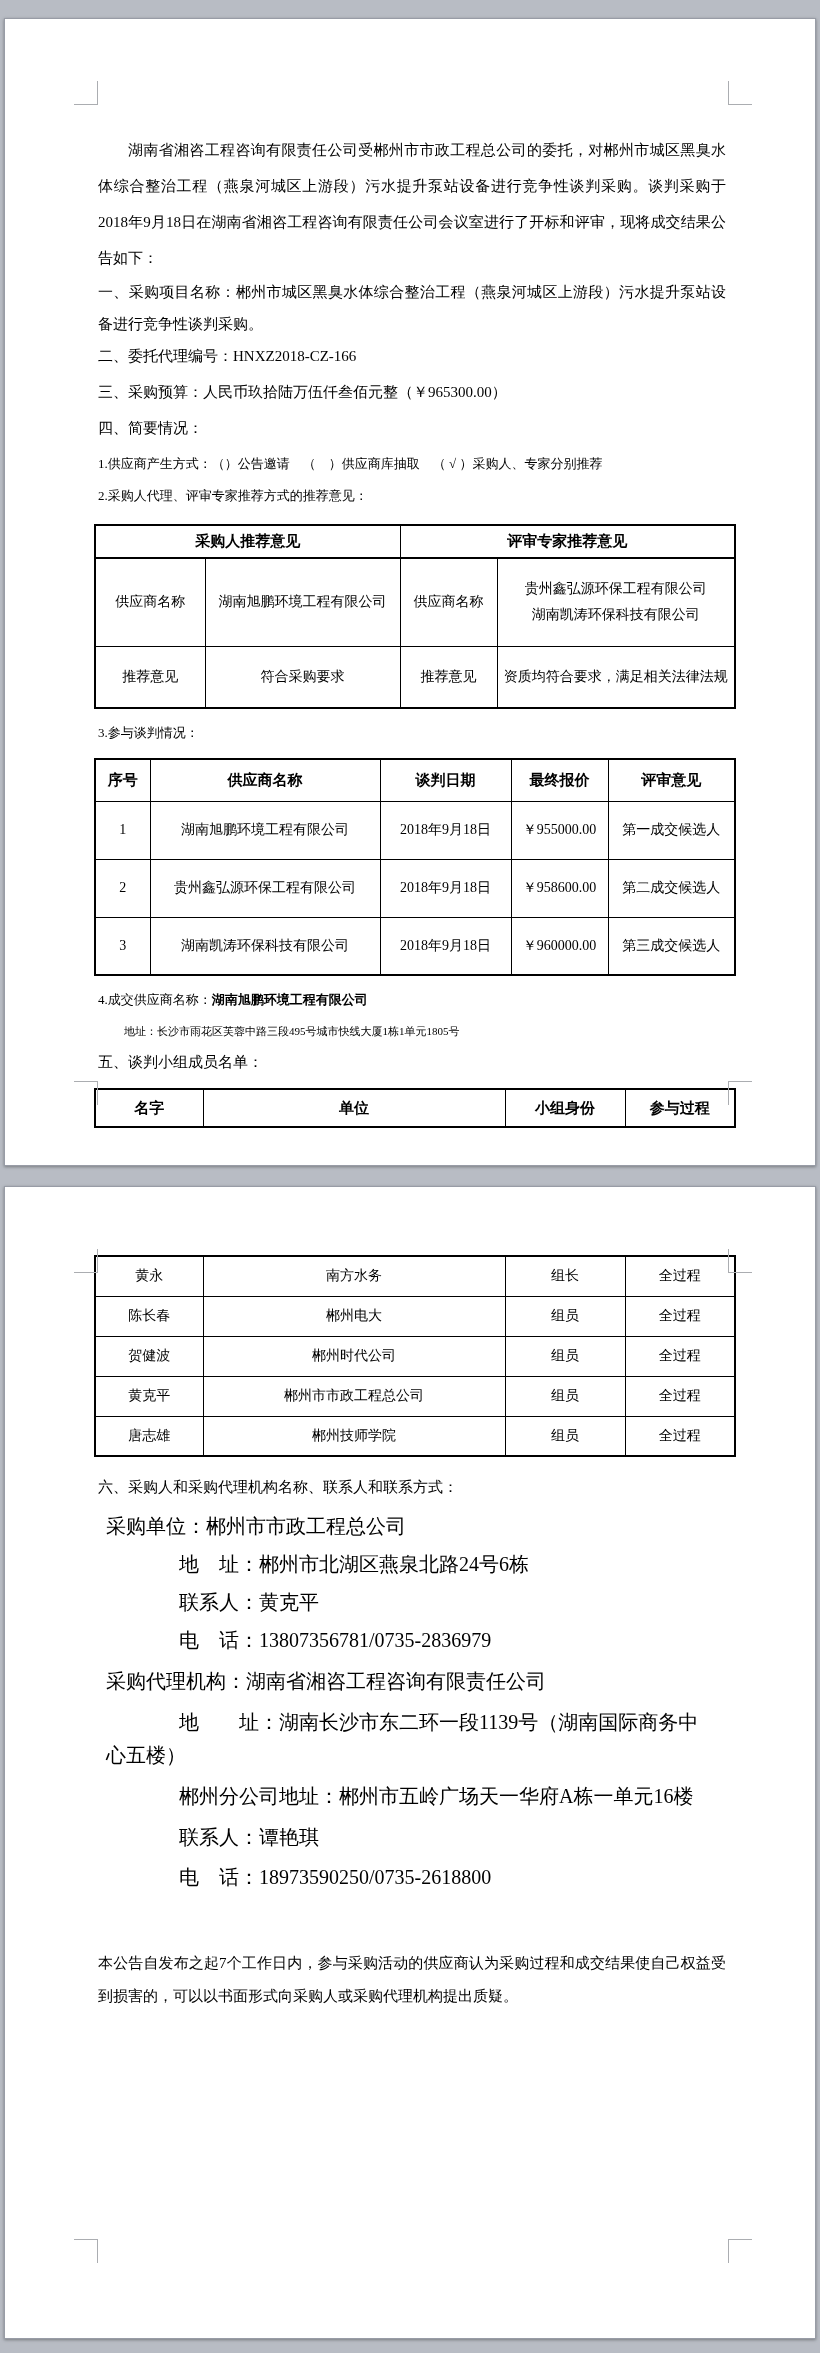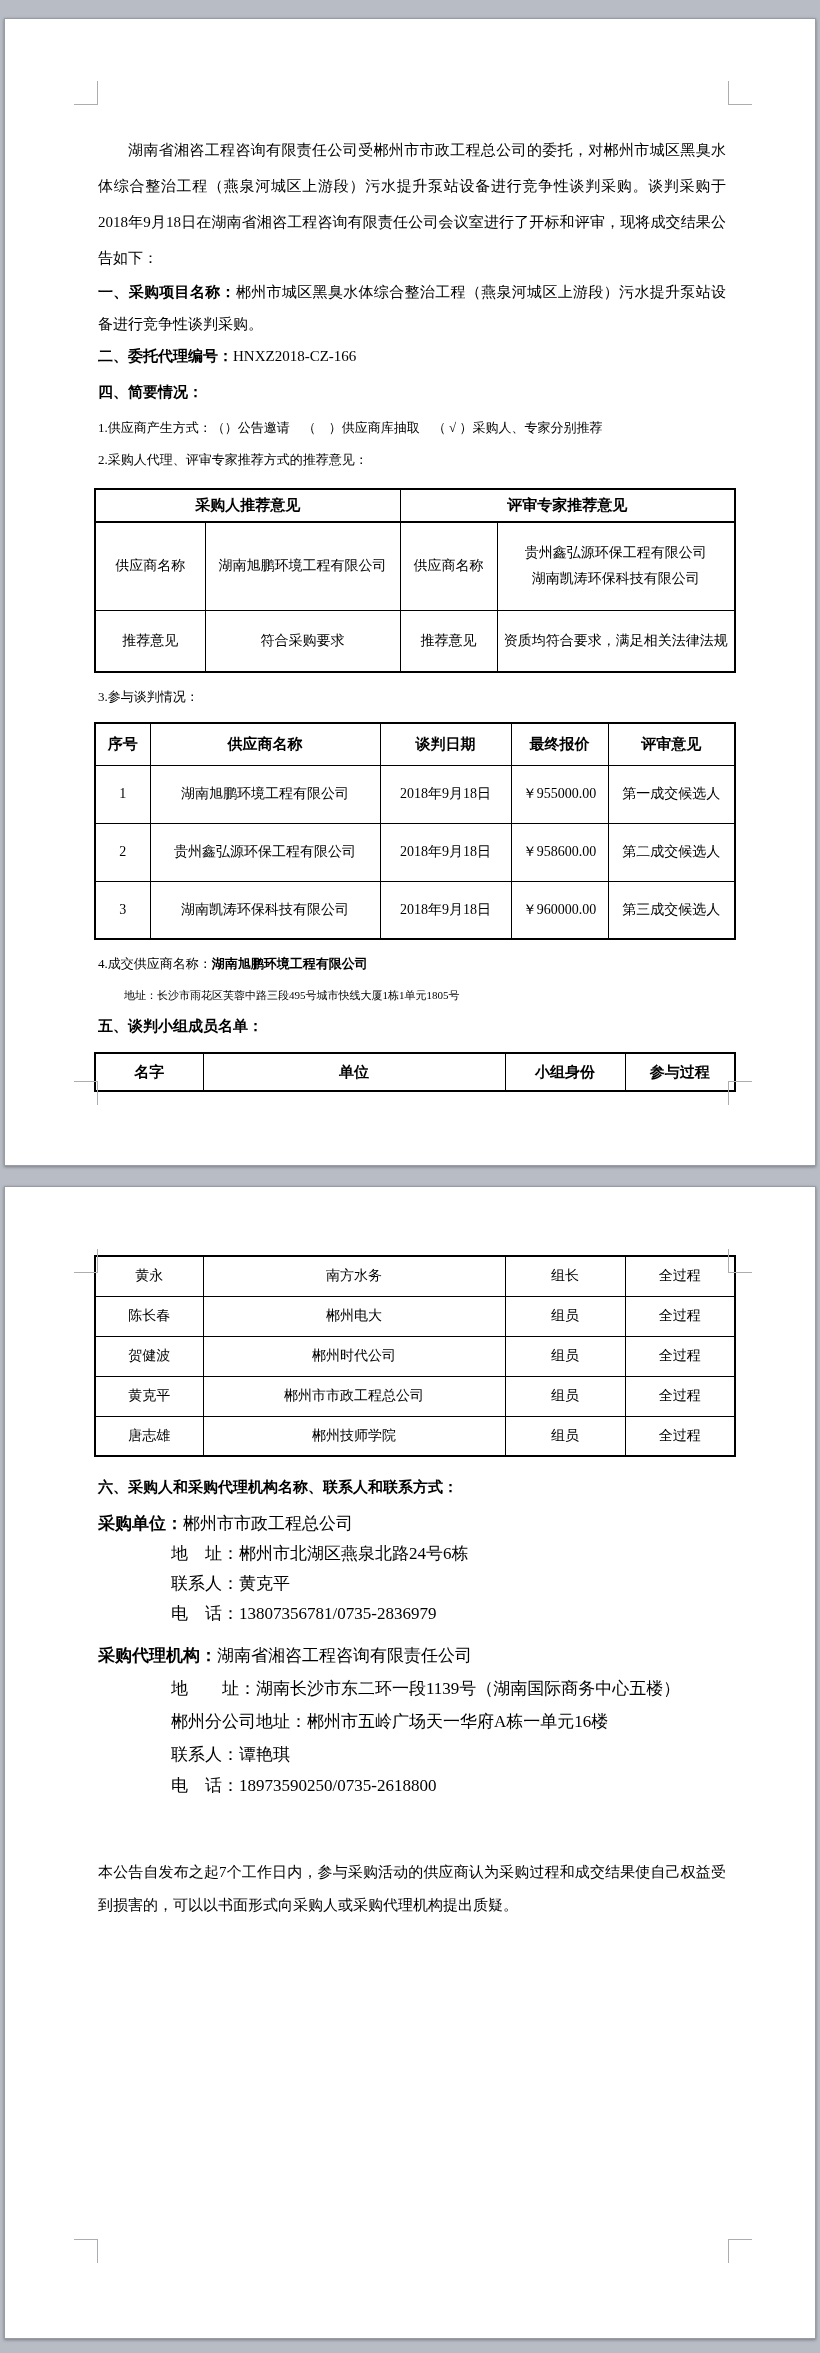--- a/index.html
+++ b/index.html
@@ -30,21 +30,21 @@
   .mark div{width:100%;height:100%;box-sizing:border-box;}
   .m-tl{left:69px;top:62px;}  .m-tl div{border-right:1px solid #abadb1;border-bottom:1px solid #abadb1;}
   .m-tr{left:723px;top:62px;} .m-tr div{border-left:1px solid #abadb1;border-bottom:1px solid #abadb1;}
   .m-bl{left:69px;}  .m-bl div{border-right:1px solid #abadb1;border-top:1px solid #abadb1;}
   .m-br{left:723px;} .m-br div{border-left:1px solid #abadb1;border-top:1px solid #abadb1;}
   .page1 .m-bl,.page1 .m-br{top:1062px;}
   .page2 .m-bl,.page2 .m-br{top:1052px;}
 
   .intro{font-size:15px;line-height:36px;text-indent:2em;margin:0;text-align:justify;}
   .sec{font-size:15px;line-height:32px;margin:0;text-align:justify;}
-  .sec b,.blab{font-weight:700;}
+  .sec b,.blab{font-weight:400;}
   .item{font-size:13px;line-height:32px;margin:0;}
   .mt4{margin-top:4px;}
 
   table.t{
     border-collapse:collapse;table-layout:fixed;
     width:640px;margin-left:-4px;
     border:2px solid #000;
   }
   table.t td{
     border:1px solid #000;
@@ -53,21 +53,21 @@
   }
   table.t tr.th td{font-weight:700;font-size:15px;}
   .t1{margin-top:12px;}
   .t1 tr.th td{border-bottom-width:2px;}
   .t2{margin-top:9px;}
   .t3h{margin-top:10px;}
   .t3b{margin-top:0;}
   .cell2line div{line-height:26px;}
 
   .addr-line{font-size:11px;line-height:30px;margin:0;padding-left:26px;}
-  .contact{font-size:17px;line-height:30px;margin:0;}
+  .contact{font-size:20px;line-height:30px;margin:8px;}
   .contact .ind{padding-left:73px;}
   .contact.lh33{line-height:33px;}
   .gap6{margin-top:6px;} .gap10{margin-top:10px;} .gap14{margin-top:14px;}
   .footer-para{font-size:15px;line-height:33px;margin:55px 0 0 0;text-align:justify;}
 </style>
 </head>
 <body>
 
 <div class="canvas">
 
@@ -85,20 +85,21 @@
         <div></div>
       </div>
 
     <div class="content p1-content">
       <p class="intro">湖南省湘咨工程咨询有限责任公司受郴州市市政工程总公司的委托，对郴州市城区黑臭水体综合整治工程（燕泉河城区上游段）污水提升泵站设备进行竞争性谈判采购。谈判采购于2018年9月18日在湖南省湘咨工程咨询有限责任公司会议室进行了开标和评审，现将成交结果公告如下：</p>
 
       <p class="sec"><b>一、采购项目名称：</b><span>郴州市城区黑臭水体综合整治工程（燕泉河城区上游段）污水提升泵站设备进行竞争性谈判采购。</span></p>
 
       <p class="sec"><b>二、委托代理编号：</b><span>HNXZ2018-CZ-166</span></p>
 
+      <p class="sec mt4"><b>三、采购预算：</b><b>人民币玖拾陆万伍仟叁佰元整（￥965300.00）</b></p>
 
       <p class="sec mt4"><b>四、简要情况：</b></p>
 
       <p class="item mt4">1.供应商产生方式：（）公告邀请　（　）供应商库抽取　（ √ ）采购人、专家分别推荐</p>
       <p class="item">2.采购人代理、评审专家推荐方式的推荐意见：</p>
 
       <table class="t t1">
         <colgroup>
             <col style="width:110px">
             <col style="width:195px">

